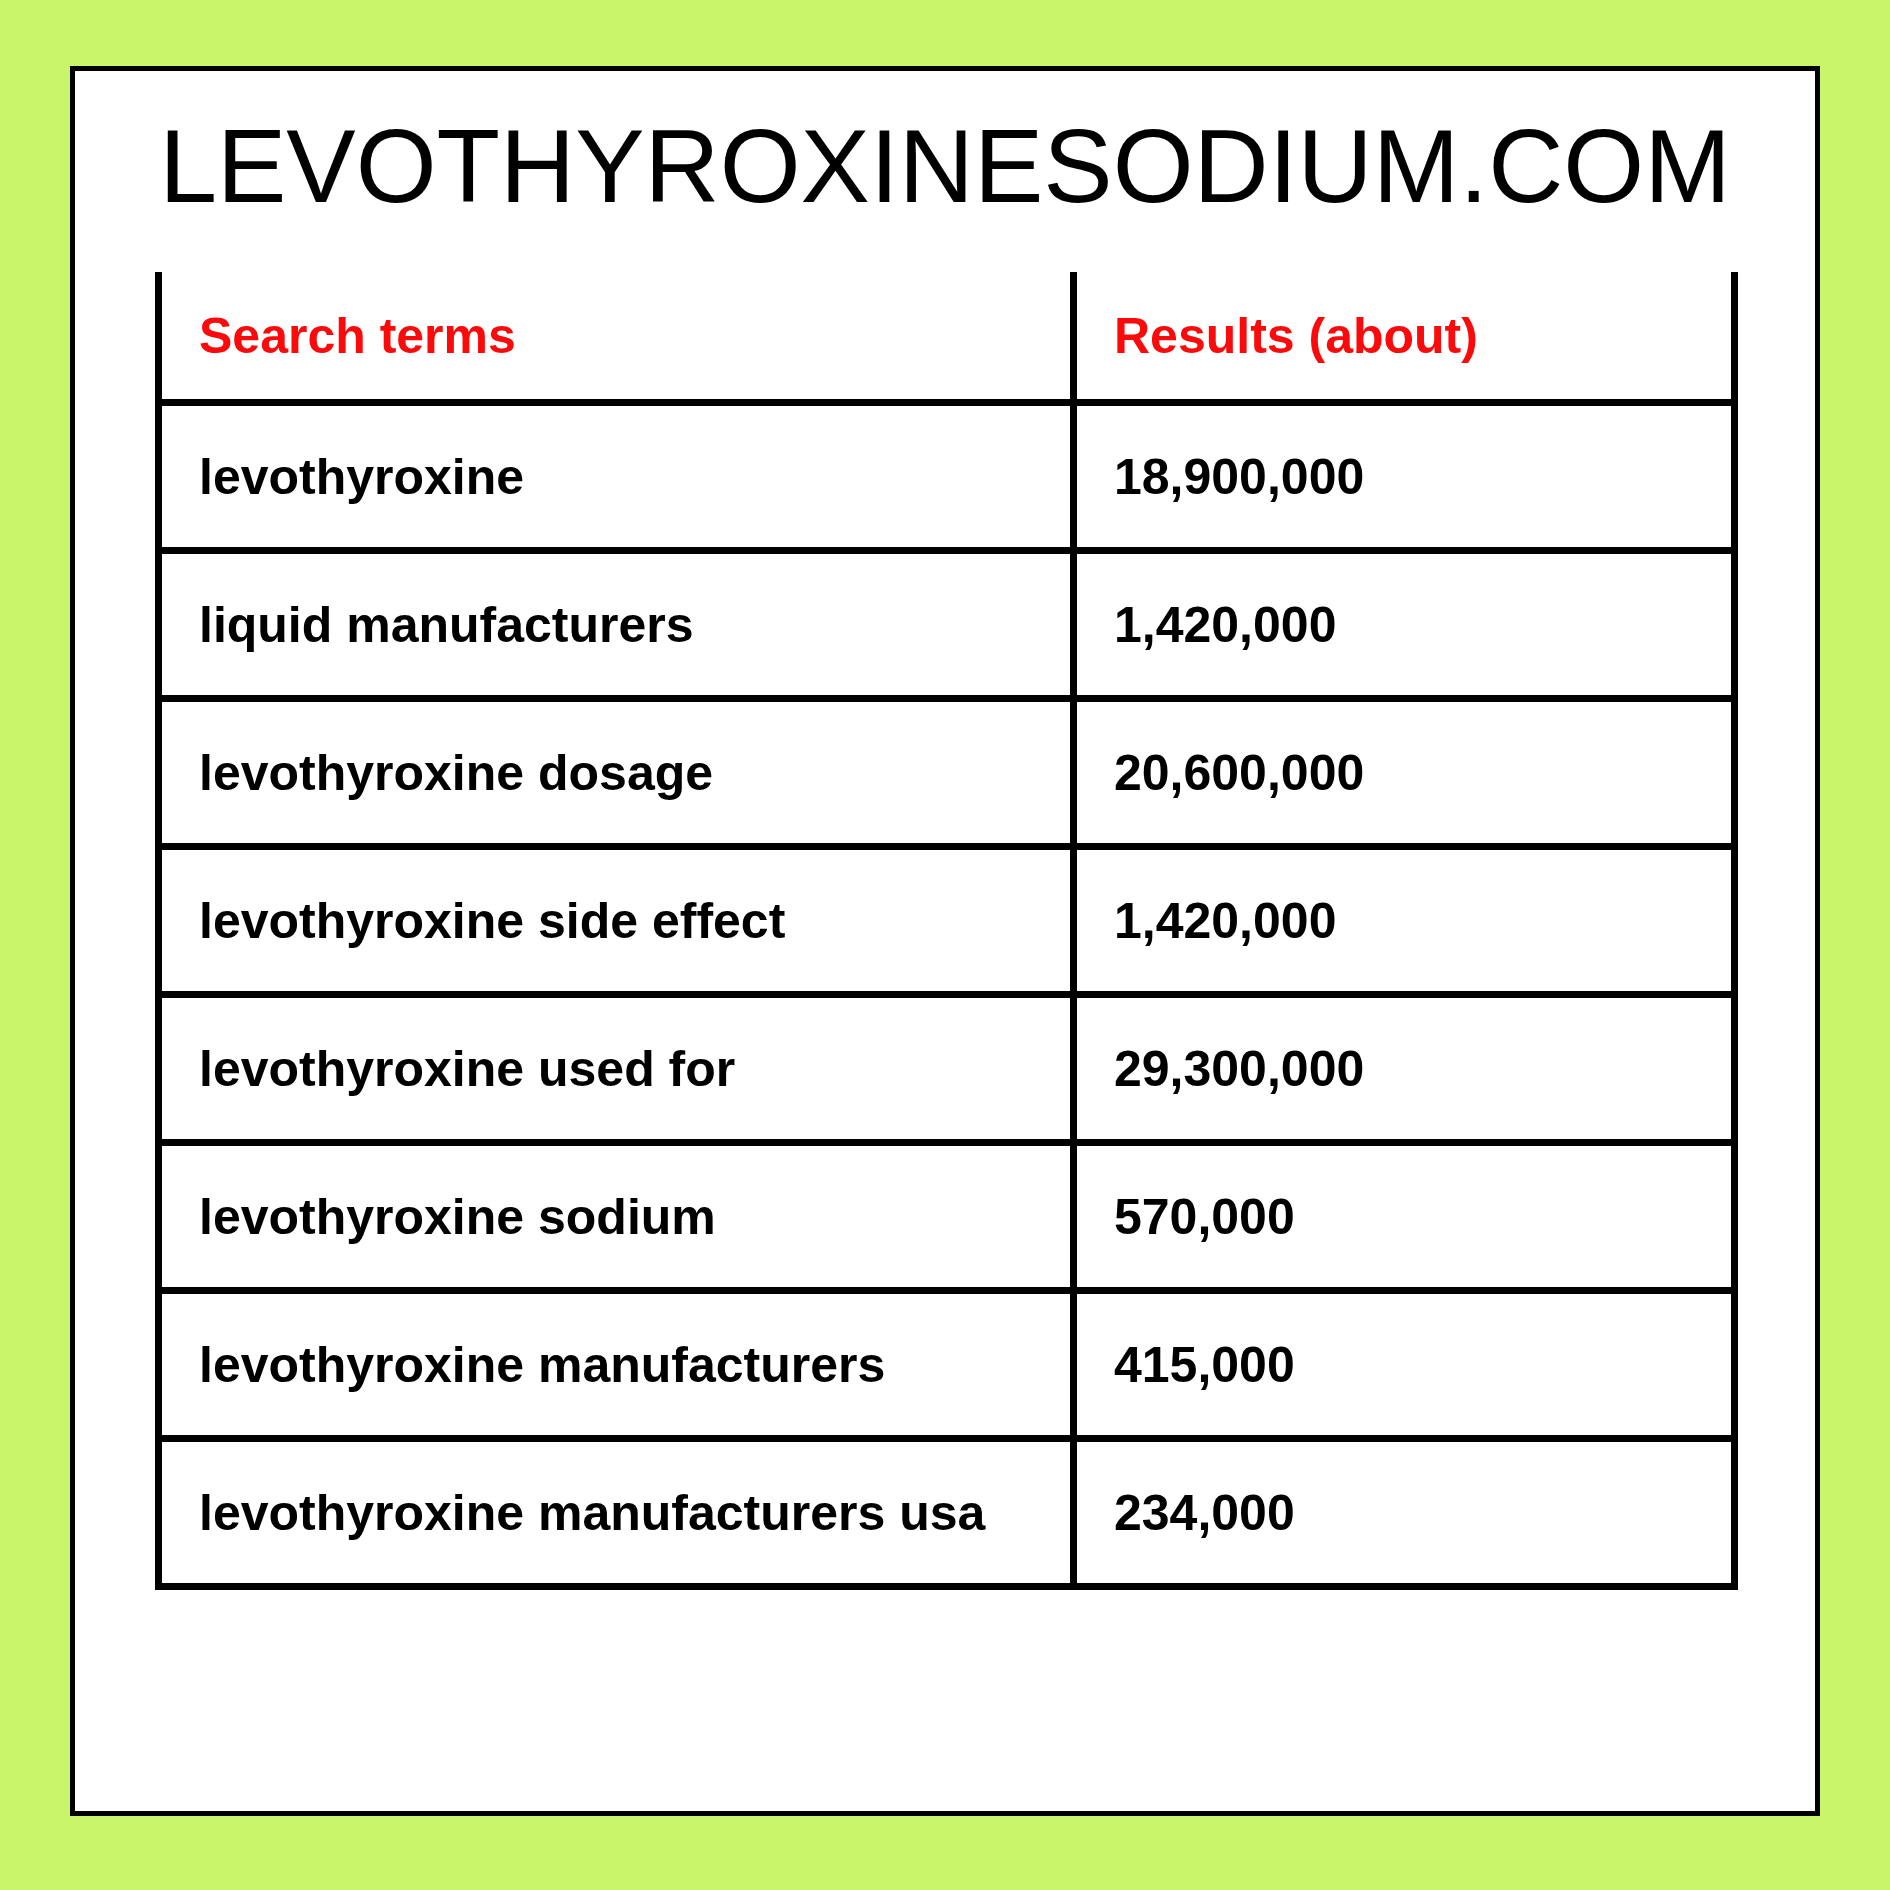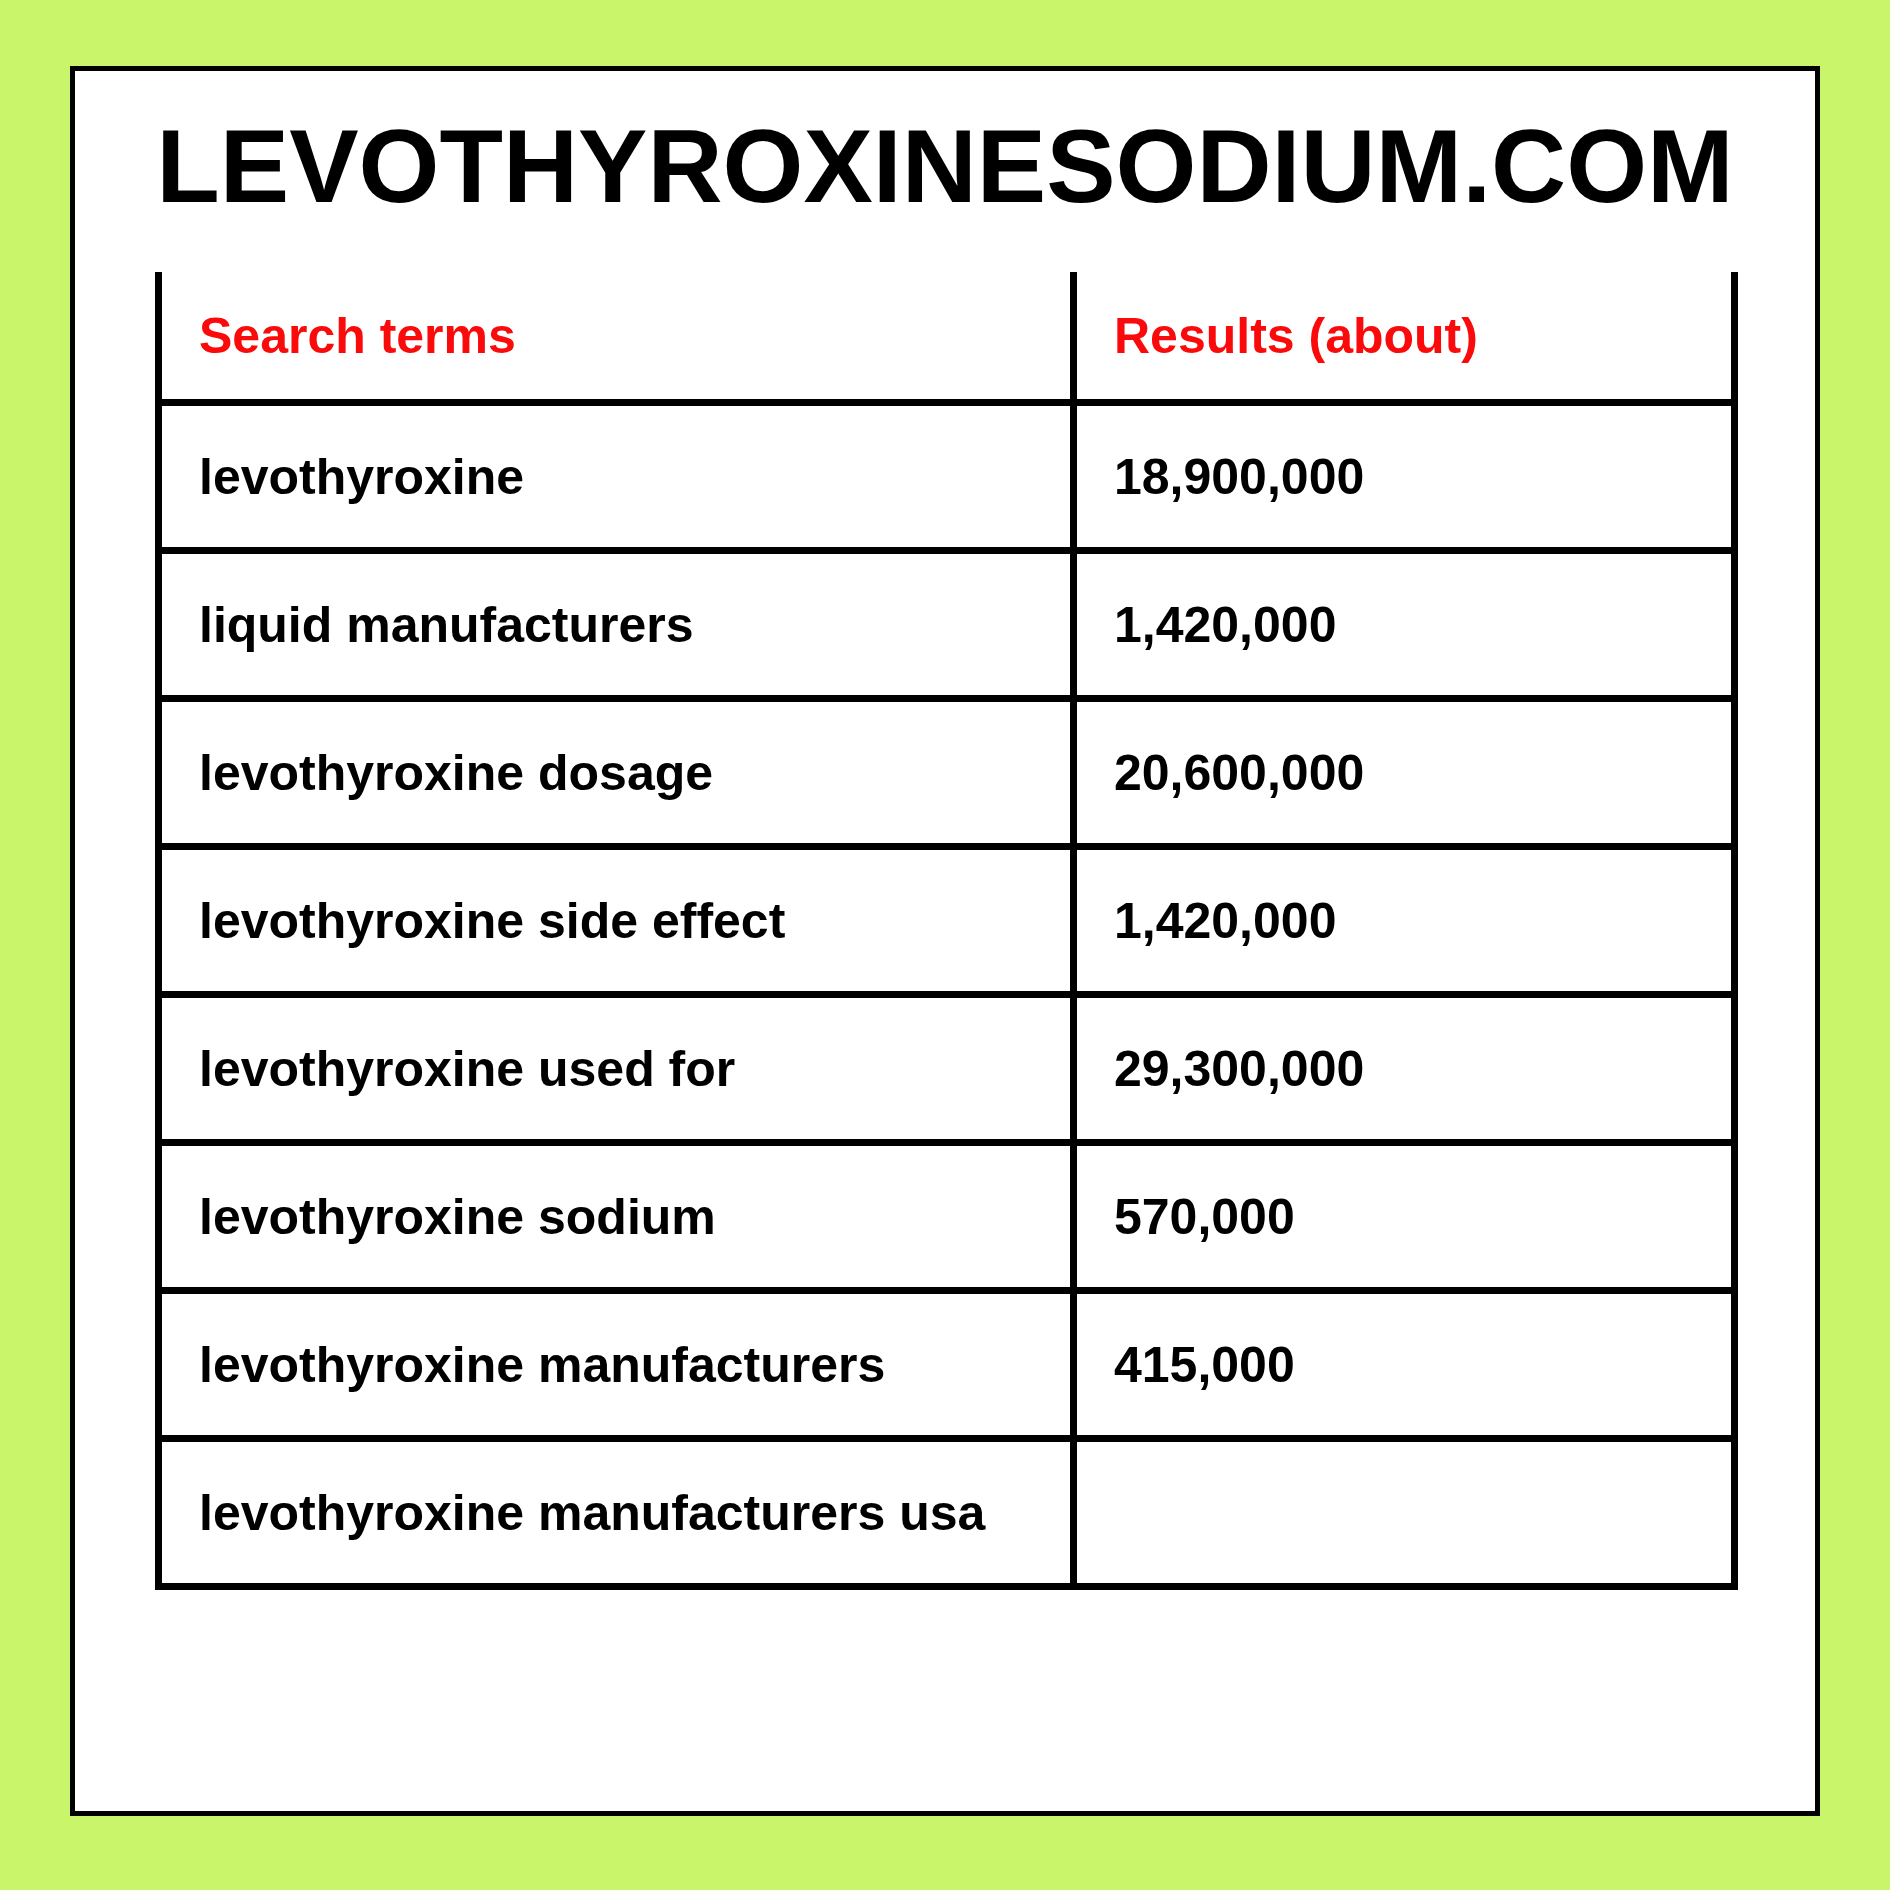--- a/index.html
+++ b/index.html
@@ -32,21 +32,21 @@
     width: 1740px; height: 190px;
     display: flex;
     align-items: center;
     justify-content: center;
   }
   .title {
     font-size: 104px;
     letter-spacing: 0px;
     color: var(--body-text);
     white-space: nowrap;
-    font-weight: bold;
+    font-weight: normal;
   }
   .table {
     position: absolute;
     left: 80px; top: 201px;
     width: 1583px;
     border-left: 7px solid var(--line);
     border-right: 7px solid var(--line);
     background: var(--card);
   }
   .row {
@@ -110,17 +110,18 @@
           <div class="row">
     <div class="cell term">levothyroxine sodium</div>
     <div class="cell results">570,000</div>
   </div>
           <div class="row">
     <div class="cell term">levothyroxine manufacturers</div>
     <div class="cell results">415,000</div>
   </div>
           <div class="row">
     <div class="cell term">levothyroxine manufacturers usa</div>
+    <div class="cell results">234,000</div>
   </div>
         </div>
     </div>
   </div>
 </div>
 
 </body></html>

